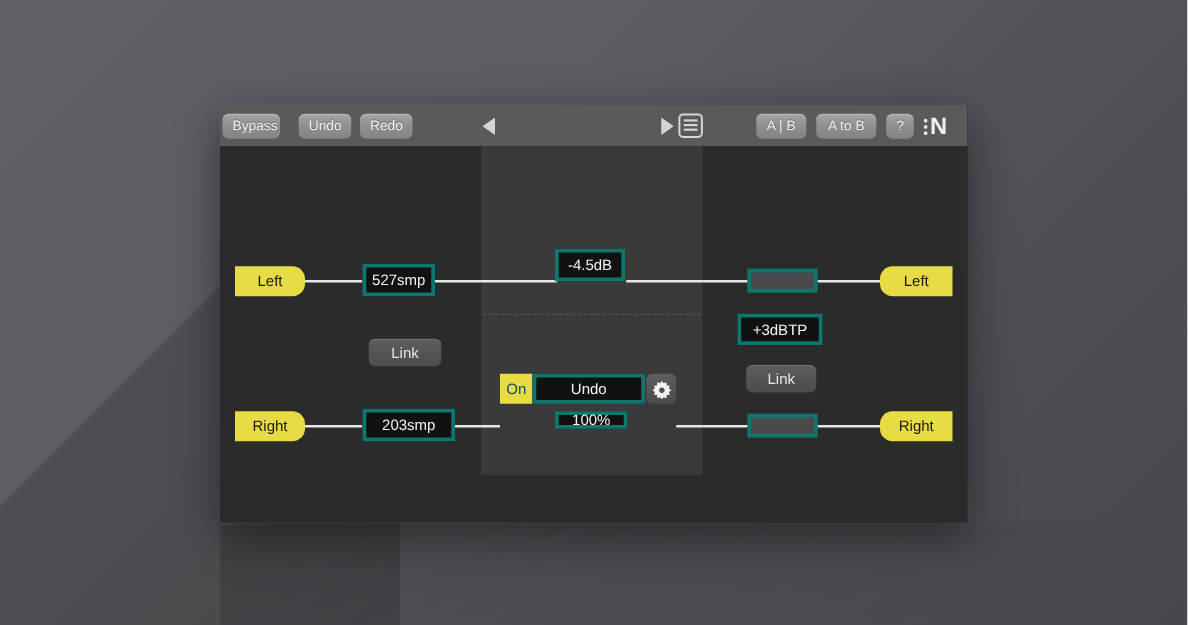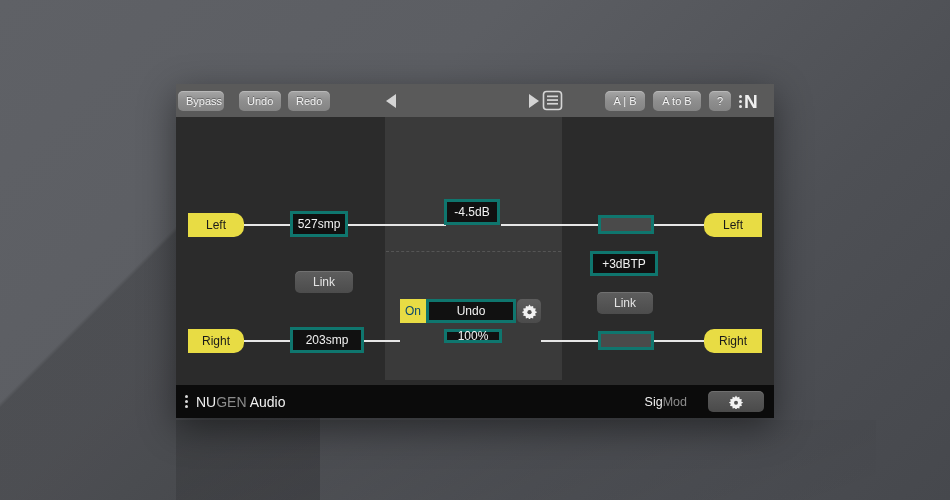--- a/index.html
+++ b/index.html
@@ -367,37 +367,15 @@
       </div>
 
       <div class="vbox" id="box-mod-amount" style="left:268px; top:212px; width:58px; height:14px;">100%</div>
 
       <div class="vbox empty" id="box-right-meter" style="left:422px; top:214px; width:56px; height:19px;"></div>
 
       <div class="pill round-left" id="pill-right-out" style="left:528px; top:212px; width:58px;">Right</div>
 
     </div>
 
-    <div class="footer">
-      <span id="footer-dots">
-          <i></i>
-          <i></i>
-          <i></i>
-        </span>
-
-      <div id="brand">
-        <span class="w">NU</span><span class="g">GEN</span><span class="w"> Audio</span>
-      </div>
-
-      <div id="product">
-        <span class="w">Sig</span><span class="g">Mod</span>
-      </div>
-
-      <div id="btn-settings">
-        <svg width="14" height="14" viewBox="0 0 24 24">
-          <path fill="#f2f2f2" d="M12 0.8l2.1 3.3 3.7-1.1 0.4 3.9 3.9 0.4-1.1 3.7 3.3 2.1-3.3 2.1 1.1 3.7-3.9 0.4-0.4 3.9-3.7-1.1-2.1 3.3-2.1-3.3-3.7 1.1-0.4-3.9-3.9-0.4 1.1-3.7-3.3-2.1 3.3-2.1-1.1-3.7 3.9-0.4 0.4-3.9 3.7 1.1z"></path>
-          <circle cx="12" cy="13.1" r="3.4" fill="#525252"></circle>
-        </svg>
-      </div>
-    </div>
 
   </div>
 </div>
 
 </body></html>

